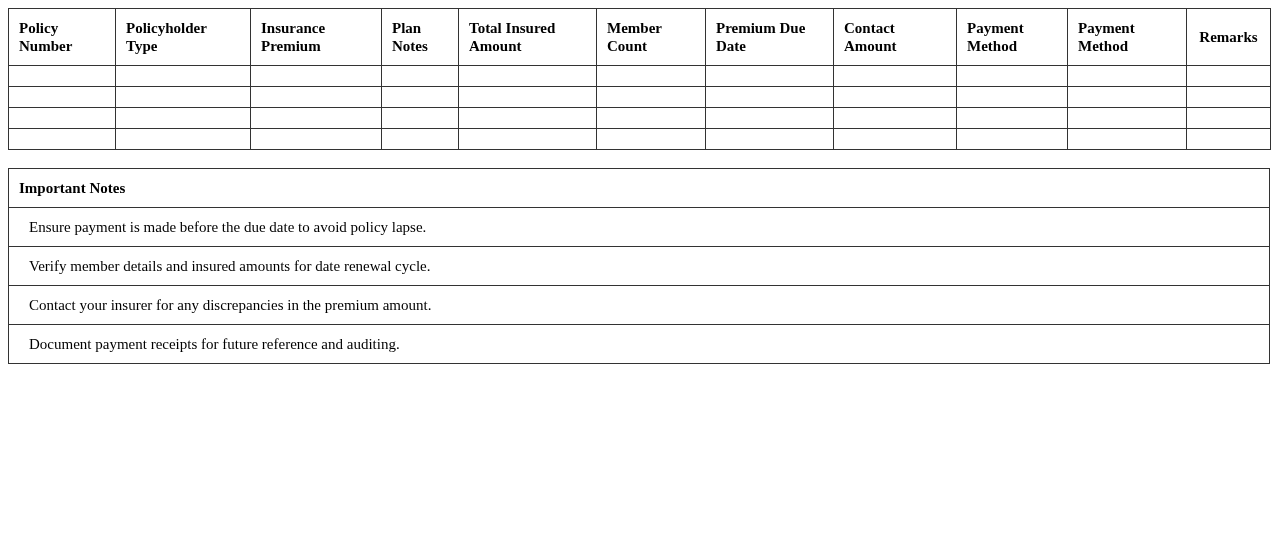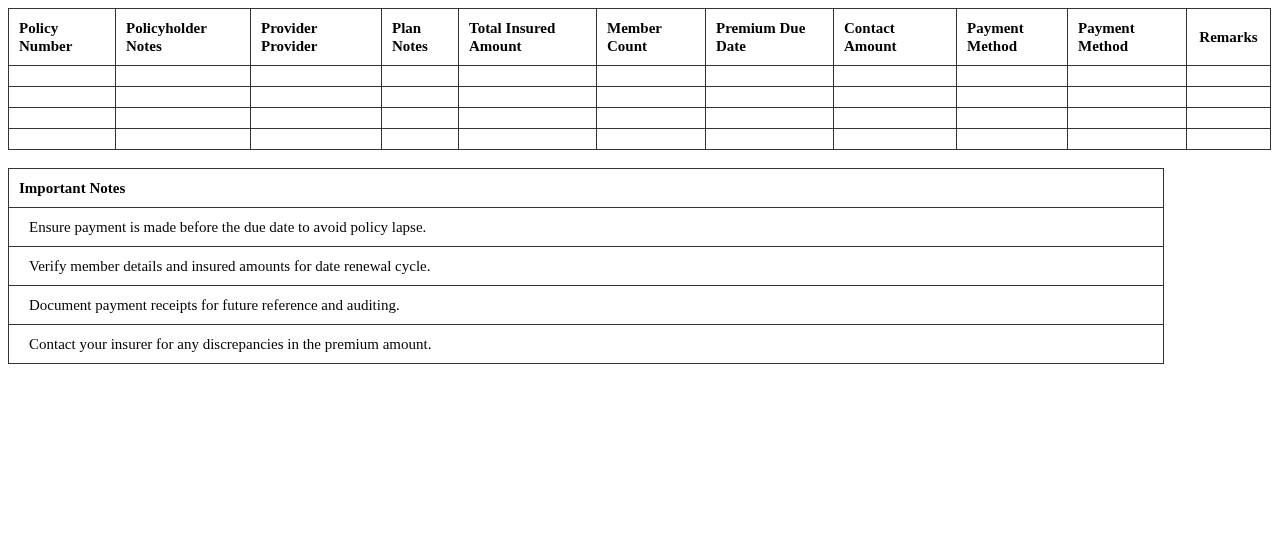--- a/index.html
+++ b/index.html
@@ -13,21 +13,21 @@
   td, th { border: 1px solid #333; }
   .main-table {
     position: absolute; left: 8px; top: 8px; width: 1262px;
   }
   .main-table th {
     height: 56px; padding: 0 10px; text-align: left; vertical-align: middle;
     font-weight: bold; font-size: 15px; line-height: 18px;
   }
   .main-table td { height: 20px; padding: 0; }
   .notes-table {
-    position: absolute; left: 8px; top: 168px; width: 1156px;
+    position: absolute; left: 8px; top: 168px; width: 1262px;
   }
   .notes-table th, .notes-table td {
     height: 38px; padding: 0 10px; text-align: left; vertical-align: middle;
     font-size: 15px;
   }
   .notes-table th { font-weight: bold; }
   .notes-table td { font-weight: normal; padding-left: 20px; }
 </style>
 </head>
 <body>
@@ -42,22 +42,22 @@
       <col style="width:109px">
     <col style="width:128px">
       <col style="width:123px">
       <col style="width:111px">
     <col style="width:119px">
       <col style="width:84px">
   </colgroup>
   <thead>
     <tr>
       <th>Policy Number</th>
-      <th>Policyholder Notes</th>
-      <th>Provider Provider</th>
+      <th>Policyholder Type</th>
+      <th>Insurance Premium</th>
       <th>Plan Notes</th>
       <th>Total Insured Amount</th>
       <th>Member Count</th>
       <th>Premium Due Date</th>
       <th>Contact Amount</th>
       <th>Payment Method</th>
       <th>Payment Method</th>
       <th style="text-align:center">Remarks</th>
     </tr>
   </thead>
@@ -124,19 +124,19 @@
     </tr>
   </thead>
   <tbody>
     <tr>
         <td>Ensure payment is made before the due date to avoid policy lapse.</td>
       </tr>
     <tr>
         <td>Verify member details and insured amounts for date renewal cycle.</td>
       </tr>
     <tr>
-        <td>Document payment receipts for future reference and auditing.</td>
+        <td>Contact your insurer for any discrepancies in the premium amount.</td>
       </tr>
     <tr>
-        <td>Contact your insurer for any discrepancies in the premium amount.</td>
+        <td>Document payment receipts for future reference and auditing.</td>
       </tr>
   </tbody>
 </table>
 
 </body></html>

